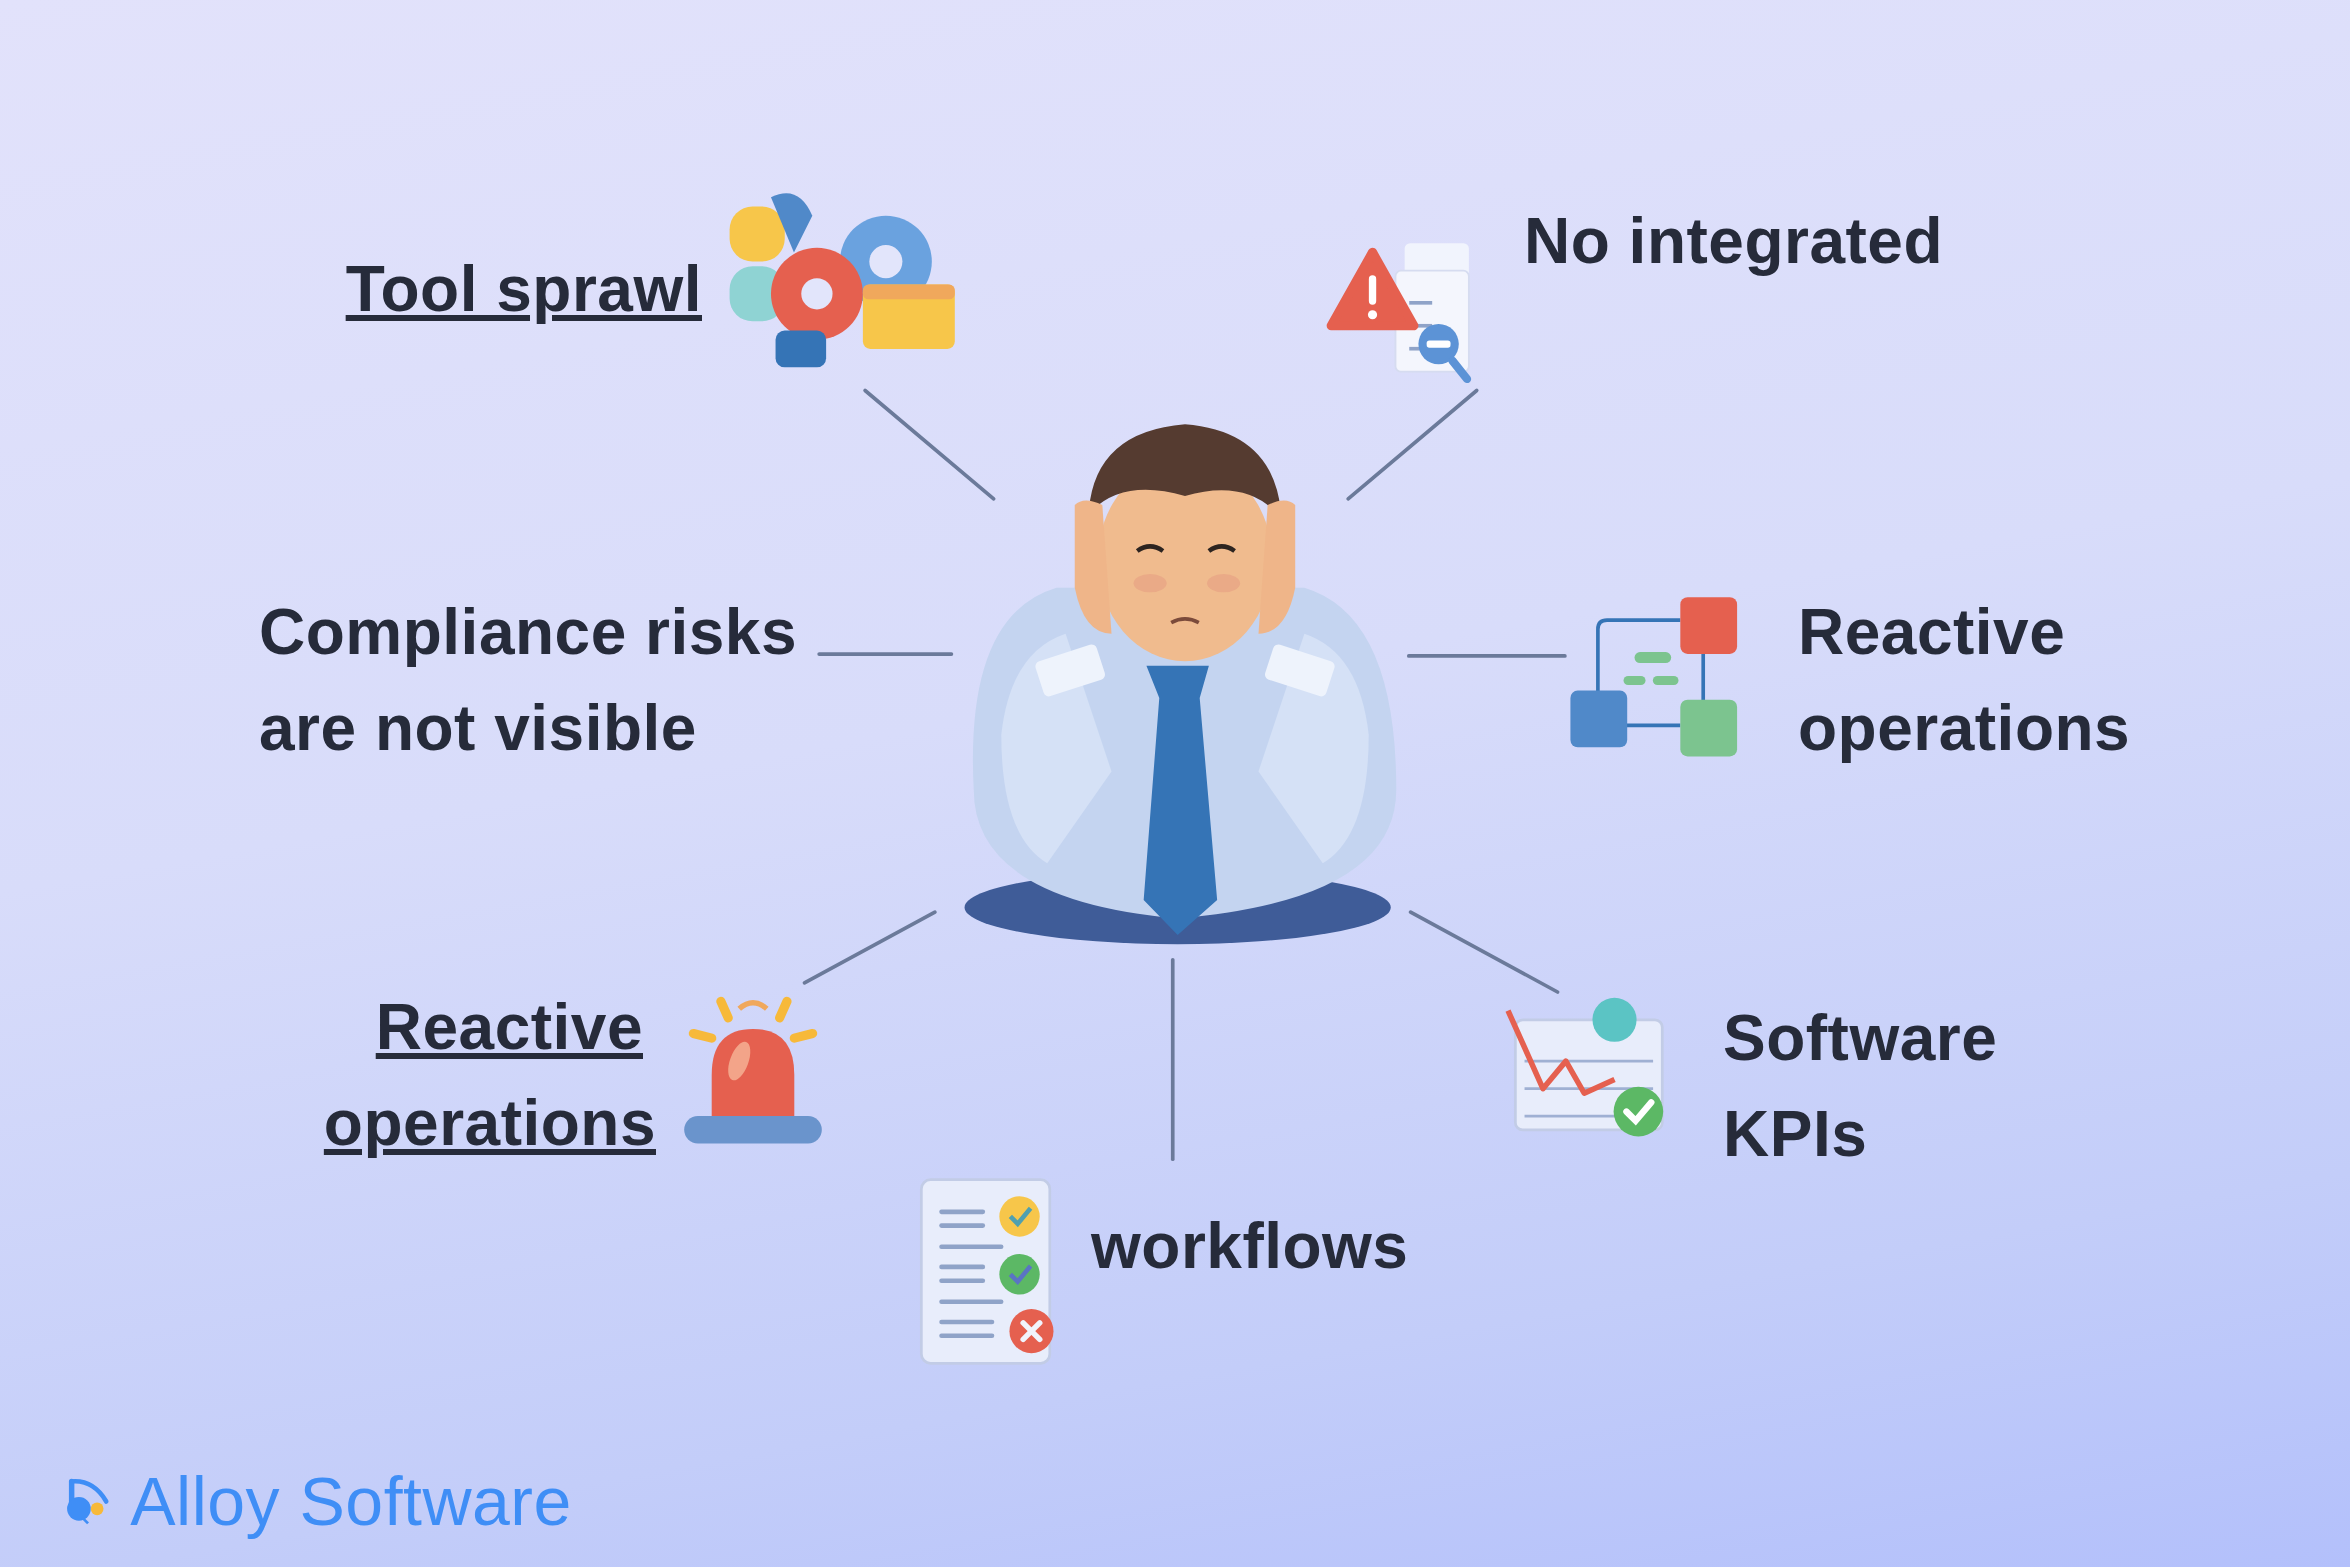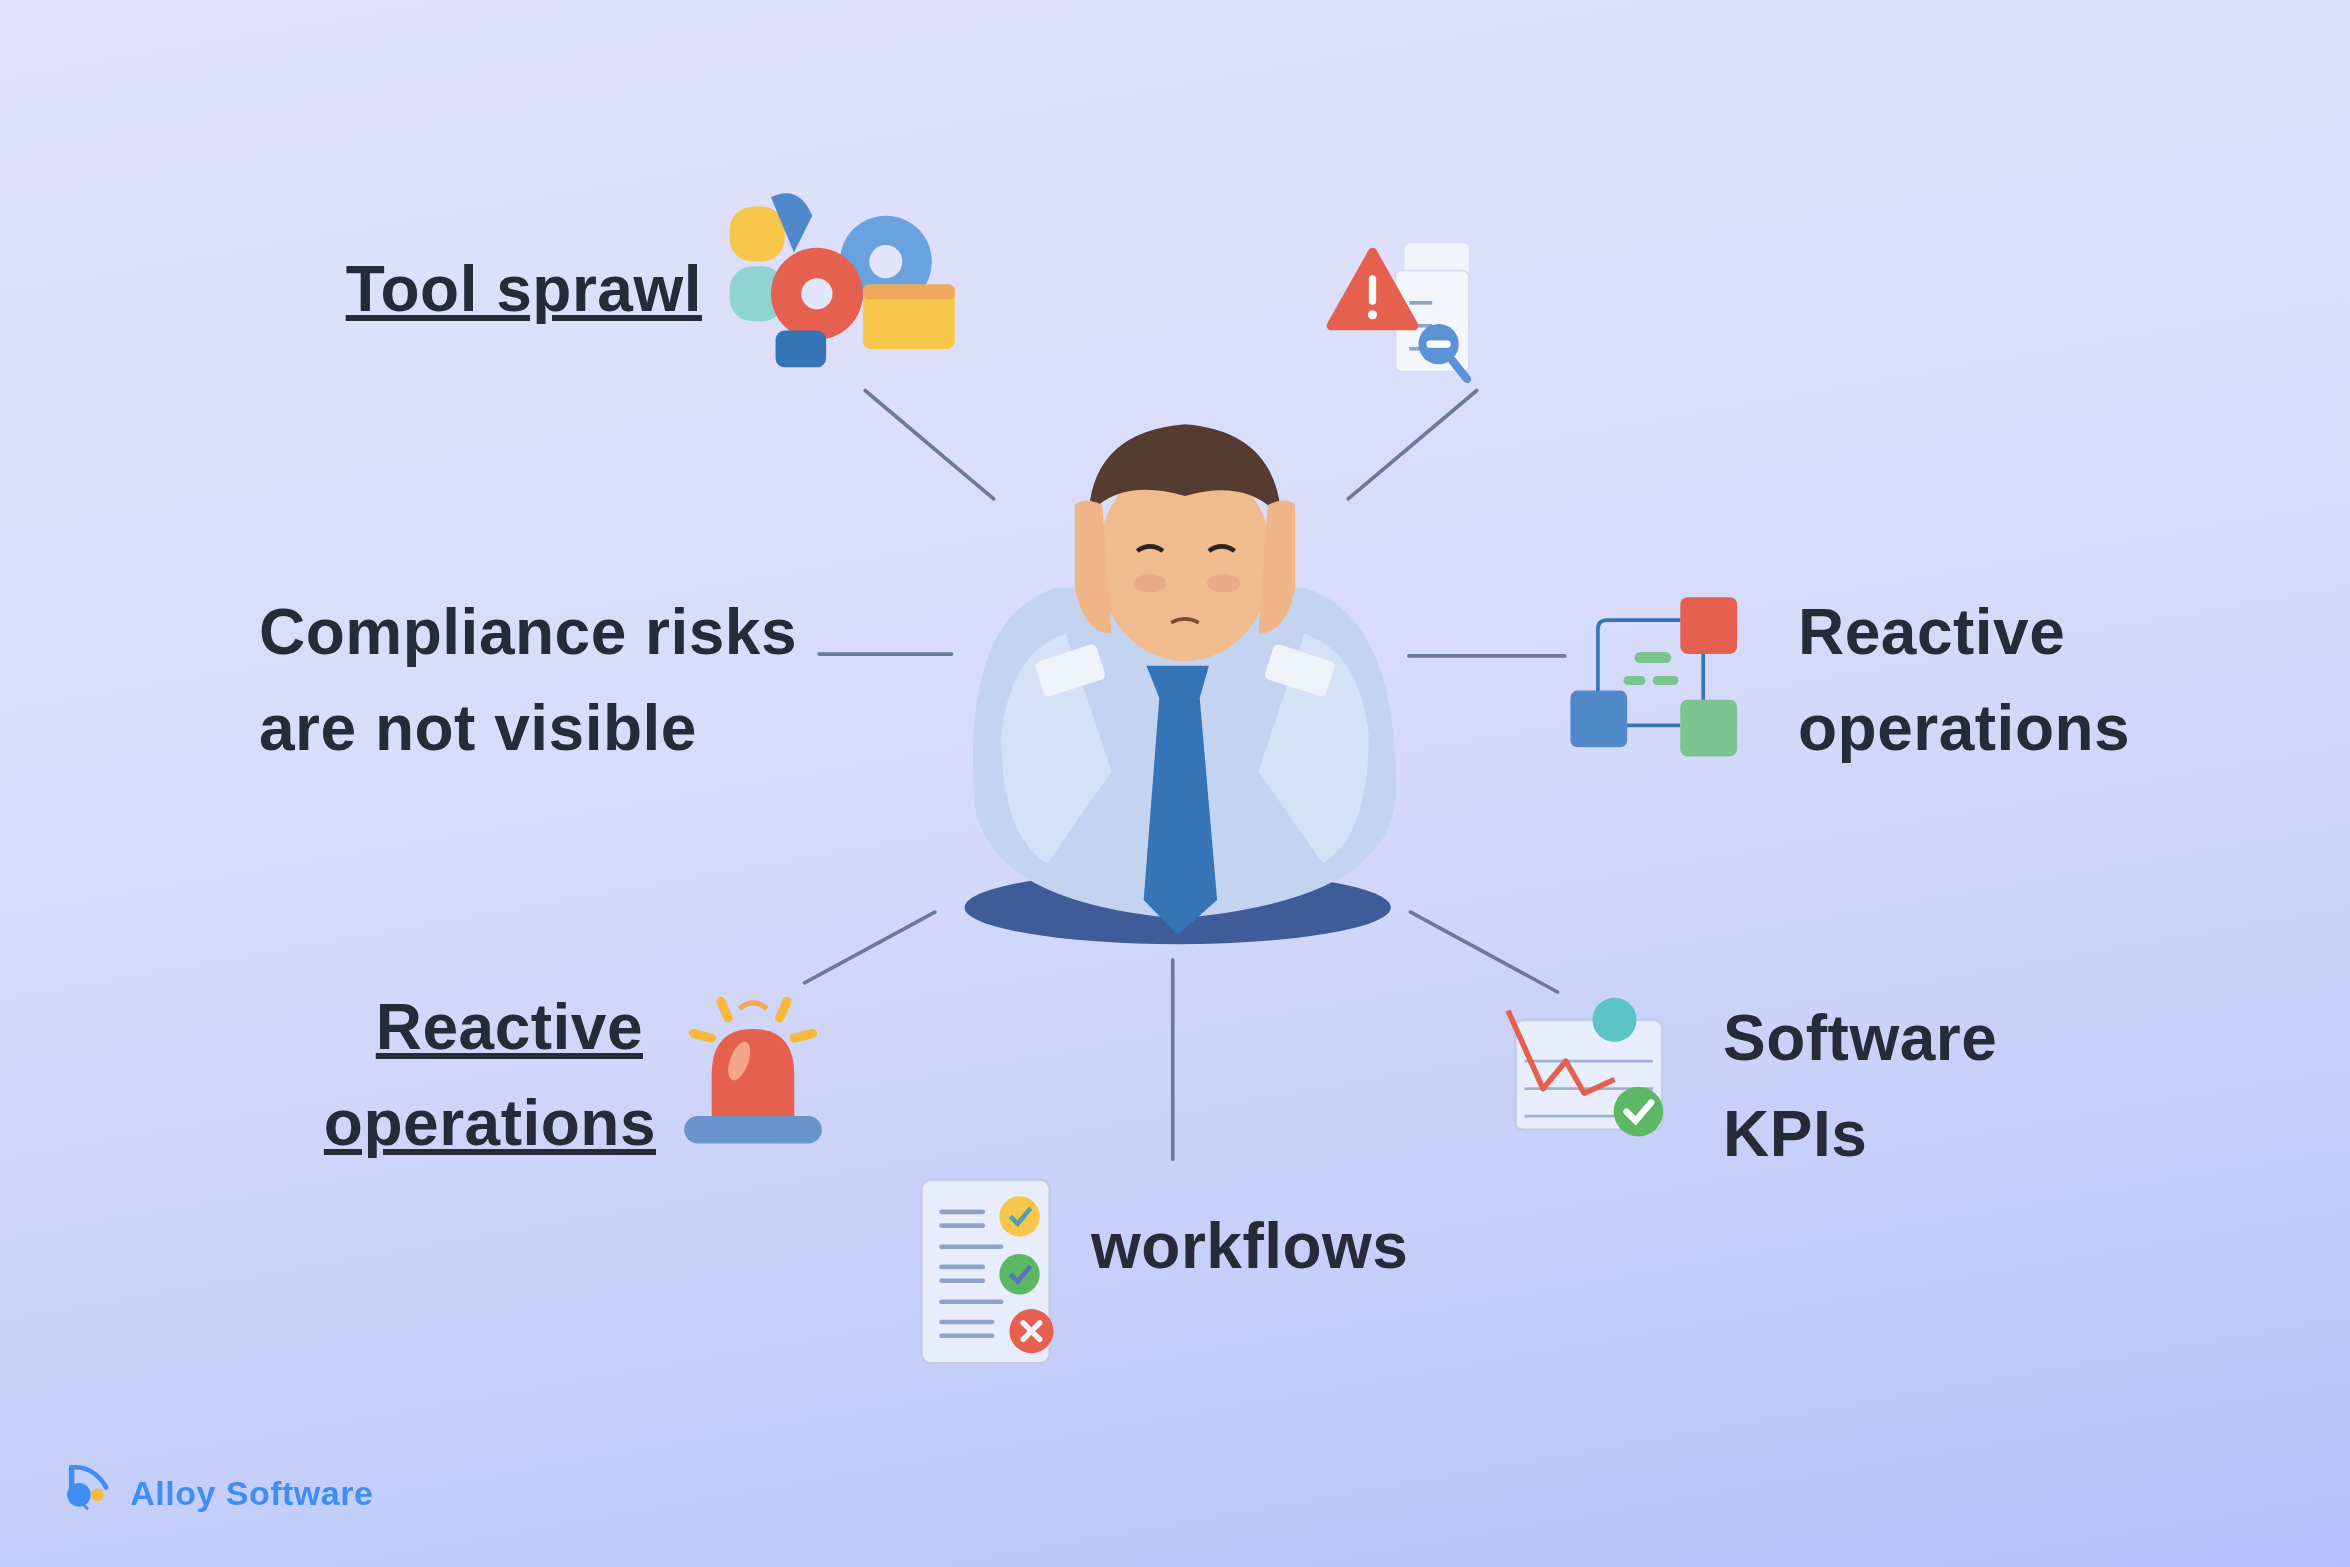--- a/index.html
+++ b/index.html
@@ -12,21 +12,21 @@
   .lbl {
     position:absolute; font-size:64px; font-weight:600; line-height:96px;
     color:#262b3a; letter-spacing:0.5px; white-space:nowrap;
   }
   .lbl .line { display:block; }
   .right { text-align:right;text-decoration:underline; }
   svg.abs { position:absolute; overflow:visible; }
   .logo {
     position:absolute; left:66px; top:1462px; display:flex; align-items:center; gap:9.2px;
   }
-  .logo-text { font-size:34px; color:#3f8ef6; font-weight:700; letter-spacing:0.5px;margin-top:12px; }
+  .logo-text { font-size:68px; color:#3f8ef6; font-weight:400; letter-spacing:0.5px; }
 </style>
 </head>
 <body>
 
 <svg class="abs" style="left:0;top:0" width="2351" height="1568" viewBox="0 0 2560 1707">
   <g stroke="#6b7a9a" stroke-width="4" stroke-linecap="round">
     <line x1="942" y1="425" x2="1082" y2="543"></line>
     <line x1="1608" y1="425" x2="1468" y2="543"></line>
     <line x1="892" y1="712" x2="1036" y2="712"></line>
     <line x1="1534" y1="714" x2="1704" y2="714"></line>
@@ -80,20 +80,21 @@
       <line x1="95" y1="125" x2="120" y2="125"></line>
     </g>
   <path d="M55 20 L100 100 L10 100 Z" fill="#e5604f" stroke="#e5604f" stroke-width="10" stroke-linejoin="round"></path>
   <rect x="51" y="45" width="8" height="32" rx="4" fill="#fff"></rect>
   <circle cx="55" cy="88" r="5" fill="#fff"></circle>
   <circle cx="127" cy="120" r="22" fill="#5c93d6"></circle>
   <rect x="114" y="116" width="26" height="8" rx="3" fill="#fff"></rect>
   <line x1="142" y1="138" x2="158" y2="158" stroke="#5c93d6" stroke-width="9" stroke-linecap="round"></line>
 </svg>
 <div class="lbl" style="left:1524px;top:193px">
+  <span class="line">No integrated</span>
 </div>
 
 <div class="lbl" style="left:259px;top:584px">
   <span class="line">Compliance risks</span>
   <span class="line">are not visible</span>
 </div>
 
 <svg class="abs" style="left:1561px;top:588px" width="202" height="174" viewBox="0 0 220 190">
   <path d="M40 145 L40 45 Q40 35 50 35 L130 35 M155 55 L155 140 M60 150 L130 150" stroke="#3574b6" stroke-width="4" fill="none"></path>
   <rect x="130" y="10" width="62" height="62" rx="8" fill="#e5604f"></rect>

